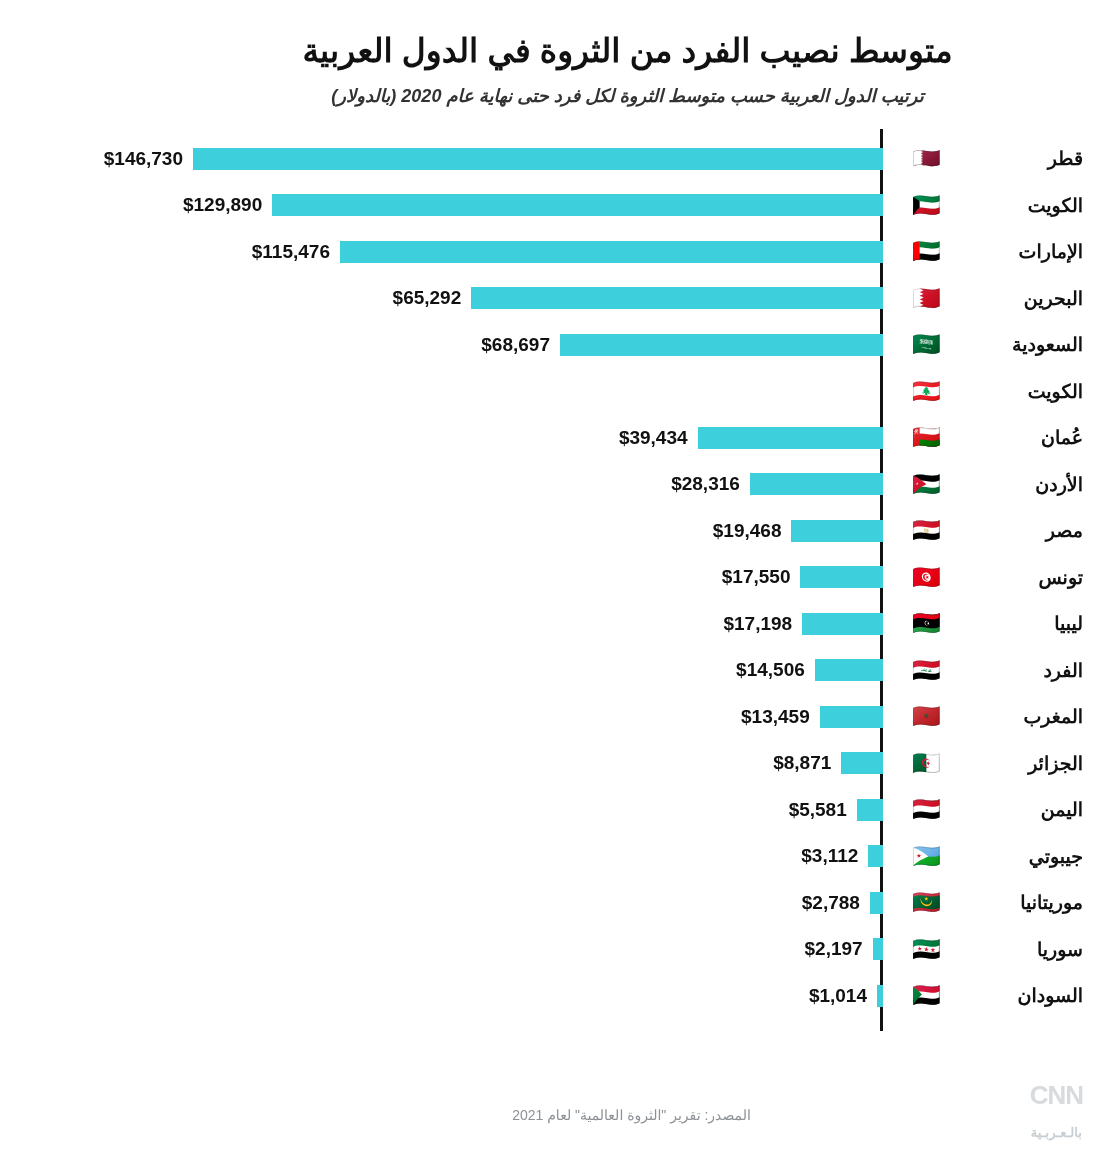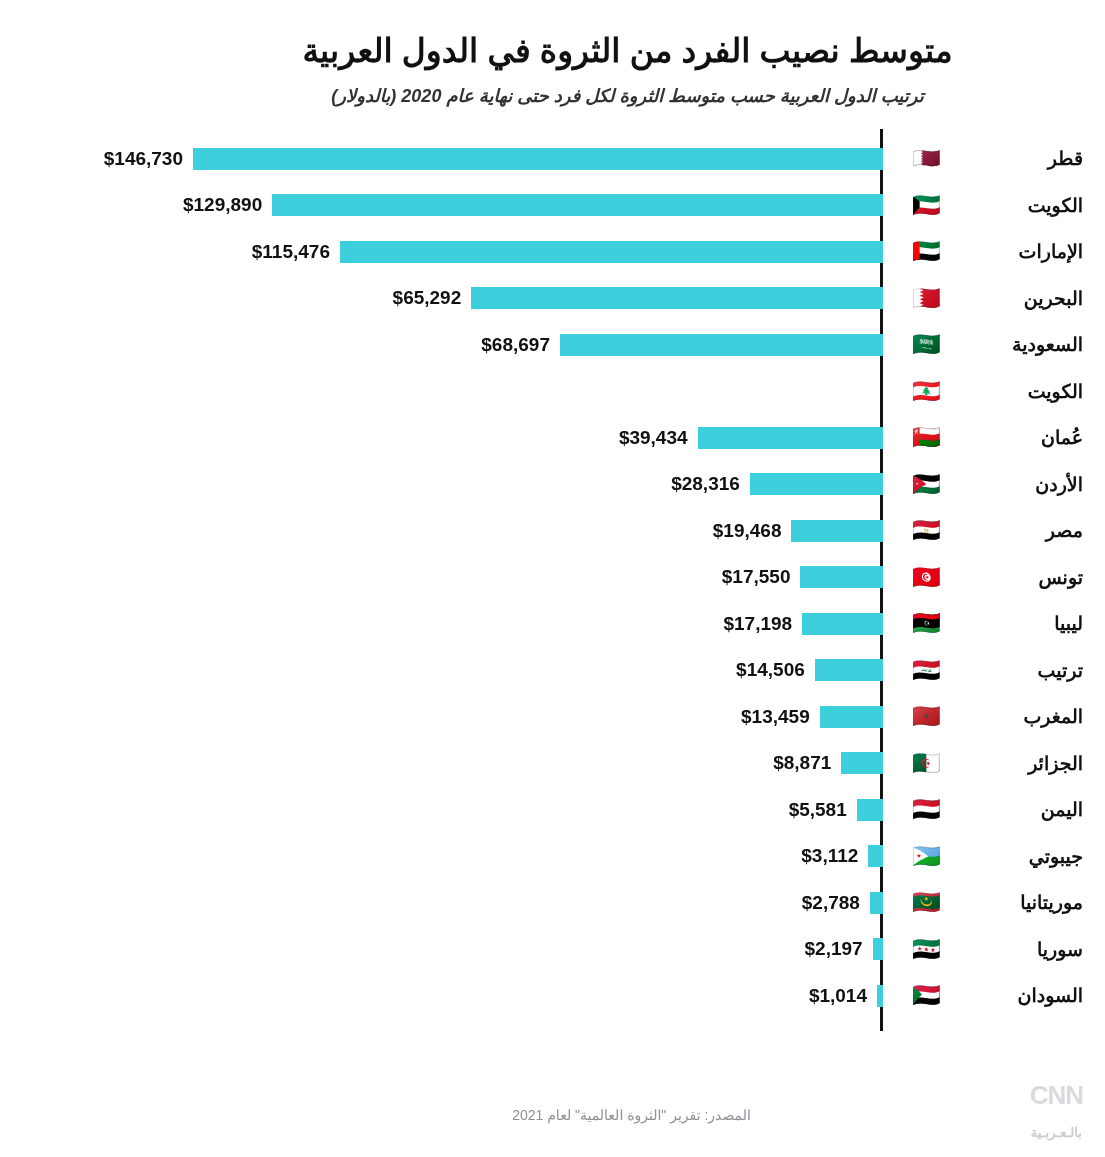--- a/index.html
+++ b/index.html
@@ -249,21 +249,21 @@
         </div>
         <div class="row">
           <div class="label-cell">ليبيا</div>
           <div class="flag-cell">🇱🇾</div>
           <div class="bar-cell">
             <div class="bar" style="width: 80.8738px; background: rgb(62, 207, 221);"></div>
             <div class="value">$17,198</div>
           </div>
         </div>
         <div class="row">
-          <div class="label-cell">ترتيب</div>
+          <div class="label-cell">الفرد</div>
           <div class="flag-cell">🇮🇶</div>
           <div class="bar-cell">
             <div class="bar" style="width: 68.2147px; background: rgb(62, 207, 221);"></div>
             <div class="value">$14,506</div>
           </div>
         </div>
         <div class="row">
           <div class="label-cell">المغرب</div>
           <div class="flag-cell">🇲🇦</div>
           <div class="bar-cell">

